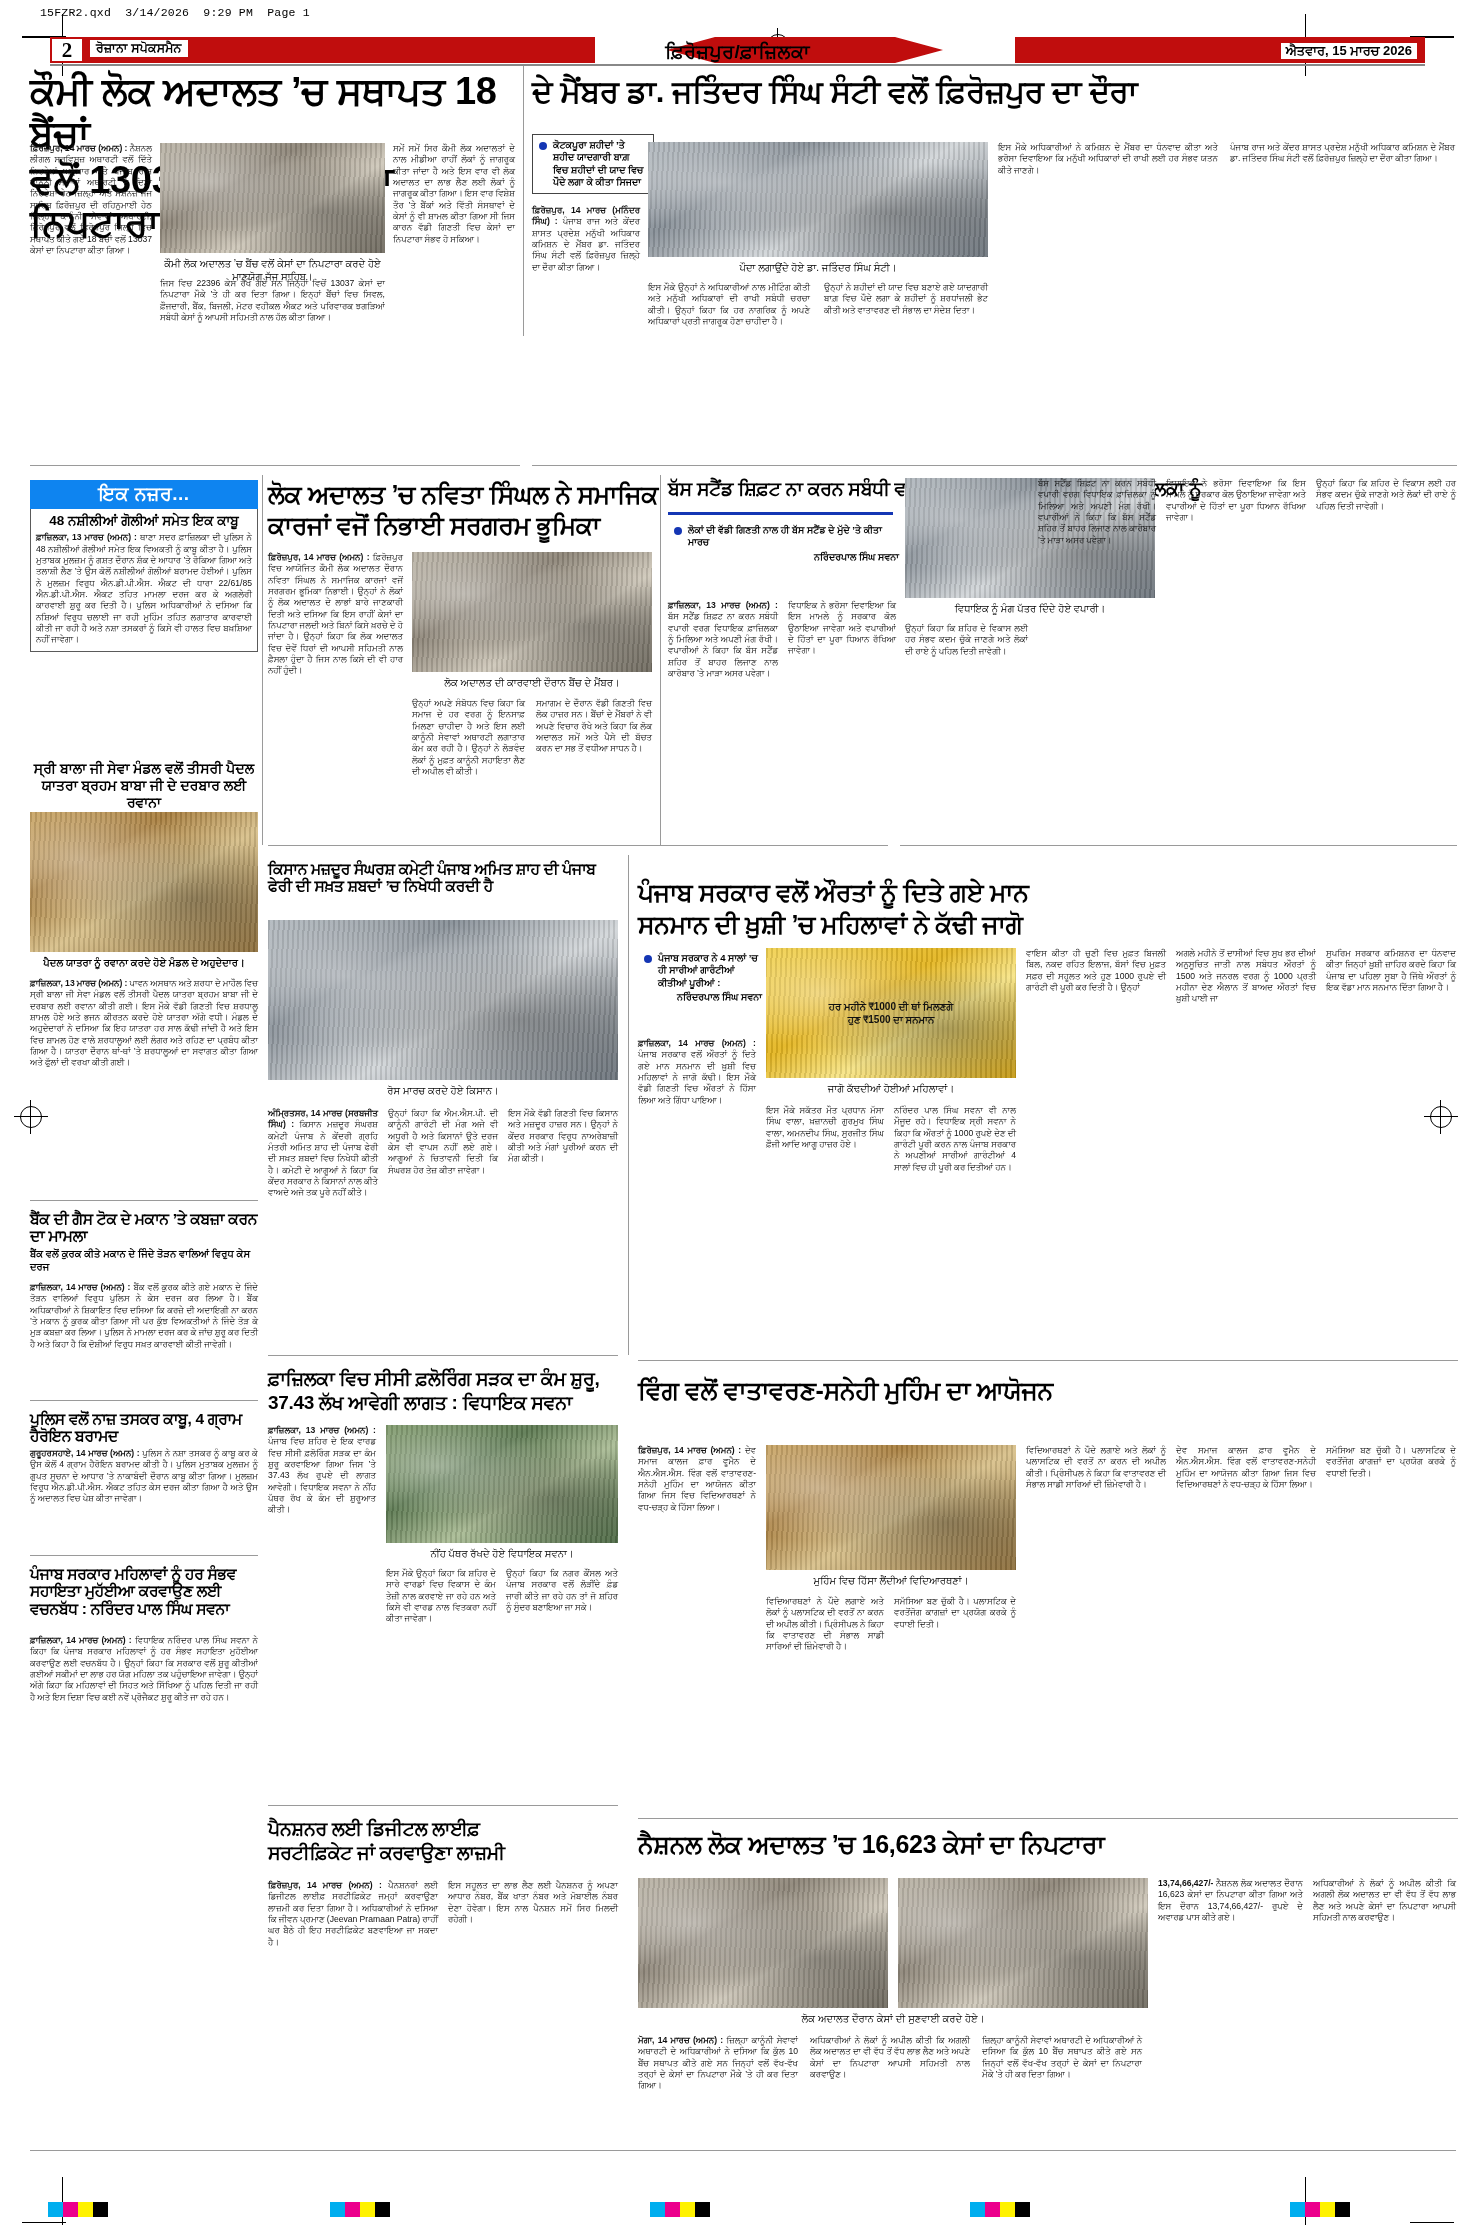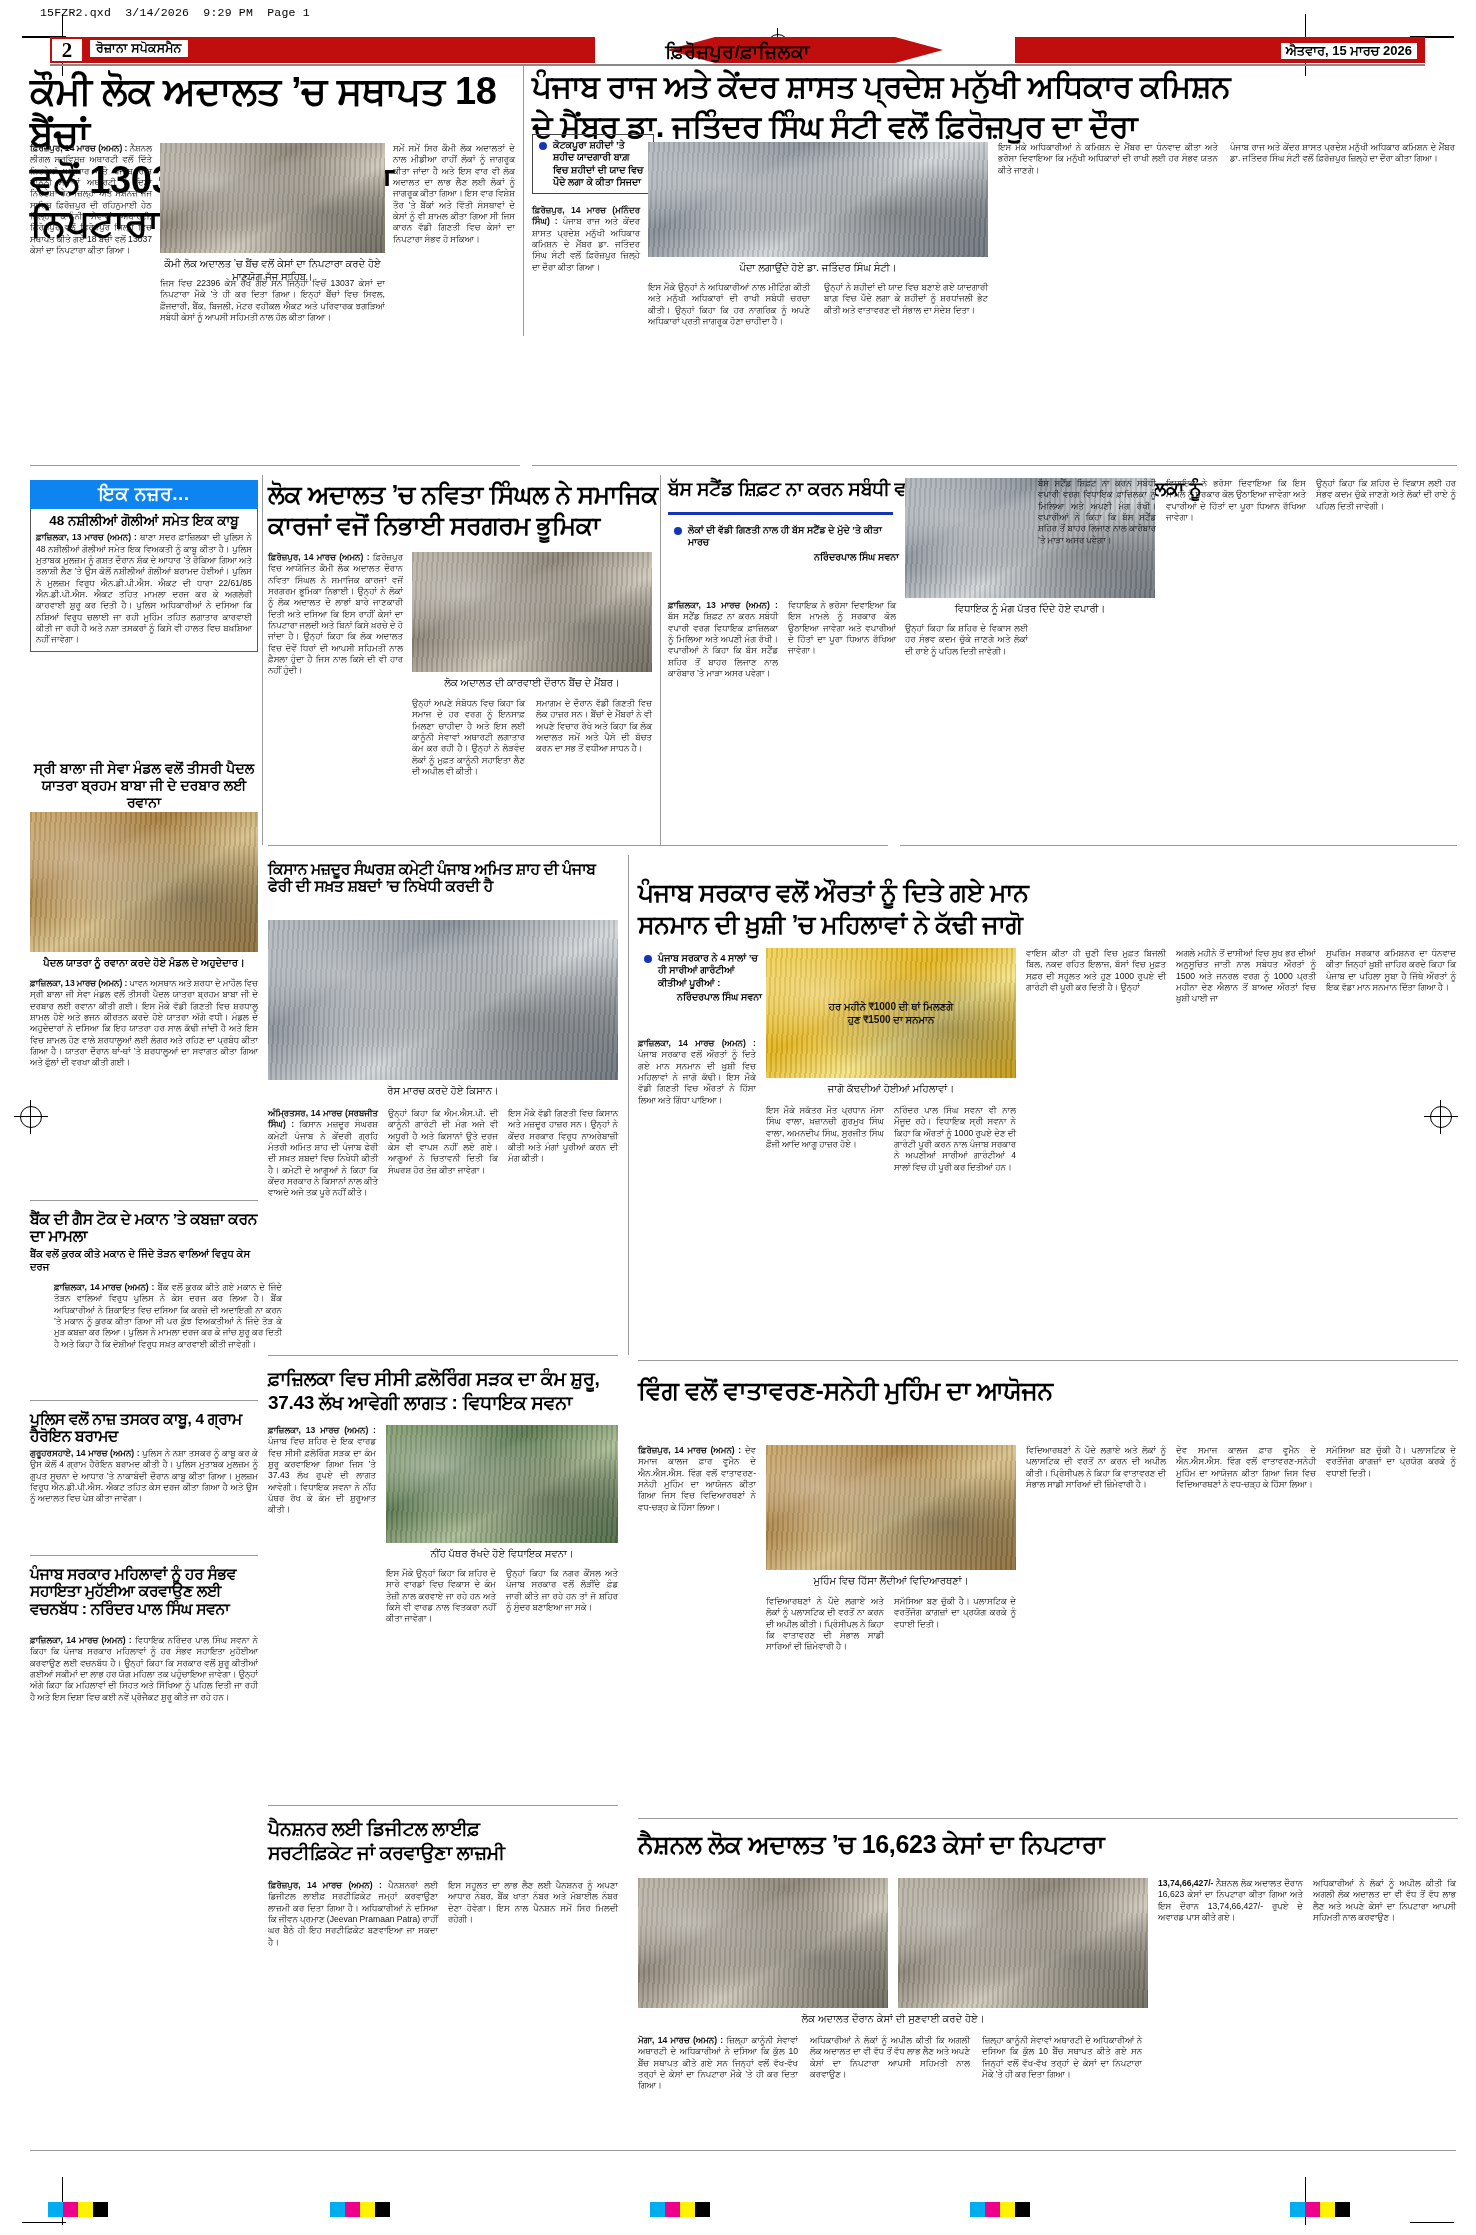--- a/index.html
+++ b/index.html
@@ -228,21 +228,20 @@
 <div style="position:absolute;left:30px;top:143px;width:122px;" class="body-col">
   <span class="dateline">ਫ਼ਿਰੋਜ਼ਪੁਰ, 14 ਮਾਰਚ (ਅਮਨ) :</span>
   <span>ਨੈਸ਼ਨਲ ਲੀਗਲ ਸਰਵਿਸਜ਼ ਅਥਾਰਟੀ ਵਲੋਂ ਦਿੱਤੇ ਨਿਰਦੇਸ਼ਾਂ ਅਨੁਸਾਰ ਅਤੇ ਪੰਜਾਬ ਰਾਜ ਕਾਨੂੰਨੀ ਸੇਵਾਵਾਂ ਅਥਾਰਟੀ ਦੇ ਦਿਸ਼ਾ ਨਿਰਦੇਸ਼ਾਂ ਹੇਠ ਜ਼ਿਲ੍ਹਾ ਅਤੇ ਸੈਸ਼ਨਜ਼ ਜੱਜ ਸਾਹਿਬ ਫ਼ਿਰੋਜ਼ਪੁਰ ਦੀ ਰਹਿਨੁਮਾਈ ਹੇਠ ਜ਼ਿਲ੍ਹਾ ਕਾਨੂੰਨੀ ਸੇਵਾਵਾਂ ਅਥਾਰਟੀ, ਫ਼ਿਰੋਜ਼ਪੁਰ ਵਲੋਂ ਫ਼ਿਰੋਜ਼ਪੁਰ ਜ਼ਿਲ੍ਹੇ ਵਿਚ ਸਥਾਪਤ ਕੀਤੇ ਗਏ 18 ਬੈਂਚਾਂ ਵਲੋਂ 13037 ਕੇਸਾਂ ਦਾ ਨਿਪਟਾਰਾ ਕੀਤਾ ਗਿਆ।</span>
 </div>
 <div class="photo indoor" style="position:absolute;left:160px;top:143px;width:225px;height:110px;"></div>
 <div class="cap" style="position:absolute;left:160px;top:256px;width:225px;">ਕੌਮੀ ਲੋਕ ਅਦਾਲਤ ’ਚ ਬੈਂਚ ਵਲੋਂ ਕੇਸਾਂ ਦਾ ਨਿਪਟਾਰਾ ਕਰਦੇ ਹੋਏ ਮਾਣਯੋਗ ਜੱਜ ਸਾਹਿਬ।</div>
 <div style="position:absolute;left:160px;top:278px;width:225px;" class="body-col">ਜਿਸ ਵਿਚ 22396 ਕੇਸ ਰੱਖੇ ਗਏ ਸਨ ਜਿਨ੍ਹਾਂ ਵਿਚੋਂ 13037 ਕੇਸਾਂ ਦਾ ਨਿਪਟਾਰਾ ਮੌਕੇ ’ਤੇ ਹੀ ਕਰ ਦਿਤਾ ਗਿਆ। ਇਨ੍ਹਾਂ ਬੈਂਚਾਂ ਵਿਚ ਸਿਵਲ, ਫ਼ੌਜਦਾਰੀ, ਬੈਂਕ, ਬਿਜਲੀ, ਮੋਟਰ ਵਹੀਕਲ ਐਕਟ ਅਤੇ ਪਰਿਵਾਰਕ ਝਗੜਿਆਂ ਸਬੰਧੀ ਕੇਸਾਂ ਨੂੰ ਆਪਸੀ ਸਹਿਮਤੀ ਨਾਲ ਹੱਲ ਕੀਤਾ ਗਿਆ।</div>
 <div style="position:absolute;left:393px;top:143px;width:122px;" class="body-col">ਸਮੇਂ ਸਮੇਂ ਸਿਰ ਕੌਮੀ ਲੋਕ ਅਦਾਲਤਾਂ ਦੇ ਨਾਲ ਮੀਡੀਆ ਰਾਹੀਂ ਲੋਕਾਂ ਨੂੰ ਜਾਗਰੂਕ ਕੀਤਾ ਜਾਂਦਾ ਹੈ ਅਤੇ ਇਸ ਵਾਰ ਵੀ ਲੋਕ ਅਦਾਲਤ ਦਾ ਲਾਭ ਲੈਣ ਲਈ ਲੋਕਾਂ ਨੂੰ ਜਾਗਰੂਕ ਕੀਤਾ ਗਿਆ। ਇਸ ਵਾਰ ਵਿਸ਼ੇਸ਼ ਤੌਰ ’ਤੇ ਬੈਂਕਾਂ ਅਤੇ ਵਿੱਤੀ ਸੰਸਥਾਵਾਂ ਦੇ ਕੇਸਾਂ ਨੂੰ ਵੀ ਸ਼ਾਮਲ ਕੀਤਾ ਗਿਆ ਸੀ ਜਿਸ ਕਾਰਨ ਵੱਡੀ ਗਿਣਤੀ ਵਿਚ ਕੇਸਾਂ ਦਾ ਨਿਪਟਾਰਾ ਸੰਭਵ ਹੋ ਸਕਿਆ।</div>
 
 <div style="position:absolute;left:532px;top:70px;width:925px;">
-  <div class="hl hl-lg">ਪੰਜਾਬ ਰਾਜ ਅਤੇ ਕੇਂਦਰ ਸ਼ਾਸਤ ਪ੍ਰਦੇਸ਼ ਮਨੁੱਖੀ ਅਧਿਕਾਰ ਕਮਿਸ਼ਨ</div>
   <div class="hl hl-lg" style="margin-top:5px;">ਦੇ ਮੈਂਬਰ ਡਾ. ਜਤਿੰਦਰ ਸਿੰਘ ਸੰਟੀ ਵਲੋਂ ਫ਼ਿਰੋਜ਼ਪੁਰ ਦਾ ਦੌਰਾ</div>
 </div>
 
 <div class="callout" style="position:absolute;left:532px;top:134px;width:108px;">
   <span class="bullet"></span>
   <div class="ctext">ਕੋਟਕਪੂਰਾ ਸ਼ਹੀਦਾਂ ’ਤੇ ਸ਼ਹੀਦ ਯਾਦਗਾਰੀ ਬਾਗ਼ ਵਿਚ ਸ਼ਹੀਦਾਂ ਦੀ ਯਾਦ ਵਿਚ ਪੌਦੇ ਲਗਾ ਕੇ ਕੀਤਾ ਸਿਜਦਾ</div>
 </div>
 <div style="position:absolute;left:532px;top:205px;width:108px;" class="body-col">
   <span class="dateline">ਫ਼ਿਰੋਜ਼ਪੁਰ, 14 ਮਾਰਚ (ਮਨਿੰਦਰ ਸਿੰਘ) :</span>
   <span>ਪੰਜਾਬ ਰਾਜ ਅਤੇ ਕੇਂਦਰ ਸ਼ਾਸਤ ਪ੍ਰਦੇਸ਼ ਮਨੁੱਖੀ ਅਧਿਕਾਰ ਕਮਿਸ਼ਨ ਦੇ ਮੈਂਬਰ ਡਾ. ਜਤਿੰਦਰ ਸਿੰਘ ਸੰਟੀ ਵਲੋਂ ਫ਼ਿਰੋਜ਼ਪੁਰ ਜ਼ਿਲ੍ਹੇ ਦਾ ਦੌਰਾ ਕੀਤਾ ਗਿਆ।</span>
@@ -355,21 +354,21 @@
 
 <div style="position:absolute;left:766px;top:1105px;width:118px;" class="body-col">ਇਸ ਮੌਕੇ ਸਕੱਤਰ ਮੌਤ ਪ੍ਰਧਾਨ ਮੱਸਾ ਸਿੰਘ ਵਾਲਾ, ਖ਼ਜ਼ਾਨਚੀ ਗੁਰਮੁਖ ਸਿੰਘ ਵਾਲਾ, ਅਮਨਦੀਪ ਸਿੰਘ, ਸੁਰਜੀਤ ਸਿੰਘ ਫ਼ੌਜੀ ਆਦਿ ਆਗੂ ਹਾਜ਼ਰ ਹੋਏ।</div>
 <div style="position:absolute;left:894px;top:1105px;width:122px;" class="body-col">ਨਰਿੰਦਰ ਪਾਲ ਸਿੰਘ ਸਵਨਾ ਵੀ ਨਾਲ ਮੌਜੂਦ ਰਹੇ। ਵਿਧਾਇਕ ਸ੍ਰੀ ਸਵਨਾ ਨੇ ਕਿਹਾ ਕਿ ਔਰਤਾਂ ਨੂੰ 1000 ਰੁਪਏ ਦੇਣ ਦੀ ਗਾਰੰਟੀ ਪੂਰੀ ਕਰਨ ਨਾਲ ਪੰਜਾਬ ਸਰਕਾਰ ਨੇ ਅਪਣੀਆਂ ਸਾਰੀਆਂ ਗਾਰੰਟੀਆਂ 4 ਸਾਲਾਂ ਵਿਚ ਹੀ ਪੂਰੀ ਕਰ ਦਿਤੀਆਂ ਹਨ।</div>
 <div style="position:absolute;left:1026px;top:948px;width:140px;" class="body-col">ਵਾਇਸ ਕੀਤਾ ਹੀ ਚੁਣੀ ਵਿਚ ਮੁਫ਼ਤ ਬਿਜਲੀ ਬਿਲ, ਨਕਦ ਰਹਿਤ ਇਲਾਜ, ਬੱਸਾਂ ਵਿਚ ਮੁਫ਼ਤ ਸਫ਼ਰ ਦੀ ਸਹੂਲਤ ਅਤੇ ਹੁਣ 1000 ਰੁਪਏ ਦੀ ਗਾਰੰਟੀ ਵੀ ਪੂਰੀ ਕਰ ਦਿਤੀ ਹੈ। ਉਨ੍ਹਾਂ</div>
 <div style="position:absolute;left:1176px;top:948px;width:140px;" class="body-col">ਅਗਲੇ ਮਹੀਨੇ ਤੋਂ ਦਾਸੀਆਂ ਵਿਚ ਸੁਖ ਭਰ ਦੀਆਂ ਅਨੁਸੂਚਿਤ ਜਾਤੀ ਨਾਲ ਸਬੰਧਤ ਔਰਤਾਂ ਨੂੰ 1500 ਅਤੇ ਜਨਰਲ ਵਰਗ ਨੂੰ 1000 ਪ੍ਰਤੀ ਮਹੀਨਾ ਦੇਣ ਐਲਾਨ ਤੋਂ ਬਾਅਦ ਔਰਤਾਂ ਵਿਚ ਖ਼ੁਸ਼ੀ ਪਾਈ ਜਾ</div>
 <div style="position:absolute;left:1326px;top:948px;width:130px;" class="body-col">ਸੁਪਰਿਮ ਸਰਕਾਰ ਕਮਿਸ਼ਨਰ ਦਾ ਧੰਨਵਾਦ ਕੀਤਾ ਜਿਨ੍ਹਾਂ ਖ਼ੁਸ਼ੀ ਜ਼ਾਹਿਰ ਕਰਦੇ ਕਿਹਾ ਕਿ ਪੰਜਾਬ ਦਾ ਪਹਿਲਾ ਸੂਬਾ ਹੈ ਜਿੱਥੇ ਔਰਤਾਂ ਨੂੰ ਇਕ ਵੱਡਾ ਮਾਨ ਸਨਮਾਨ ਦਿੱਤਾ ਗਿਆ ਹੈ।</div>
 
 <div class="hrule" style="left:30px;top:1200px;width:228px;"></div>
 <div style="position:absolute;left:30px;top:1210px;width:228px;" class="hl hl-xs">ਬੈਂਕ ਦੀ ਗੈਸ ਟੋਕ ਦੇ ਮਕਾਨ ’ਤੇ ਕਬਜ਼ਾ ਕਰਨ ਦਾ ਮਾਮਲਾ</div>
 <div style="position:absolute;left:30px;top:1248px;width:228px;font-size:10px;font-weight:bold;line-height:1.25;">ਬੈਂਕ ਵਲੋਂ ਕੁਰਕ ਕੀਤੇ ਮਕਾਨ ਦੇ ਜਿੰਦੇ ਤੋੜਨ ਵਾਲਿਆਂ ਵਿਰੁਧ ਕੇਸ ਦਰਜ</div>
-<div style="position:absolute;left:30px;top:1282px;width:228px;margin-left:24px;" class="body-col">
+<div style="position:absolute;left:30px;top:1282px;width:228px;" class="body-col">
   <span class="dateline">ਫ਼ਾਜ਼ਿਲਕਾ, 14 ਮਾਰਚ (ਅਮਨ) :</span>
   <span>ਬੈਂਕ ਵਲੋਂ ਕੁਰਕ ਕੀਤੇ ਗਏ ਮਕਾਨ ਦੇ ਜਿੰਦੇ ਤੋੜਨ ਵਾਲਿਆਂ ਵਿਰੁਧ ਪੁਲਿਸ ਨੇ ਕੇਸ ਦਰਜ ਕਰ ਲਿਆ ਹੈ। ਬੈਂਕ ਅਧਿਕਾਰੀਆਂ ਨੇ ਸ਼ਿਕਾਇਤ ਵਿਚ ਦਸਿਆ ਕਿ ਕਰਜ਼ੇ ਦੀ ਅਦਾਇਗੀ ਨਾ ਕਰਨ ’ਤੇ ਮਕਾਨ ਨੂੰ ਕੁਰਕ ਕੀਤਾ ਗਿਆ ਸੀ ਪਰ ਕੁੱਝ ਵਿਅਕਤੀਆਂ ਨੇ ਜਿੰਦੇ ਤੋੜ ਕੇ ਮੁੜ ਕਬਜ਼ਾ ਕਰ ਲਿਆ। ਪੁਲਿਸ ਨੇ ਮਾਮਲਾ ਦਰਜ ਕਰ ਕੇ ਜਾਂਚ ਸ਼ੁਰੂ ਕਰ ਦਿਤੀ ਹੈ ਅਤੇ ਕਿਹਾ ਹੈ ਕਿ ਦੋਸ਼ੀਆਂ ਵਿਰੁਧ ਸਖ਼ਤ ਕਾਰਵਾਈ ਕੀਤੀ ਜਾਵੇਗੀ।</span>
 </div>
 
 <div class="hrule" style="left:30px;top:1400px;width:228px;"></div>
 <div style="position:absolute;left:30px;top:1410px;width:228px;" class="hl hl-xs">ਪੁਲਿਸ ਵਲੋਂ ਨਾਜ਼ ਤਸਕਰ ਕਾਬੂ, 4 ਗ੍ਰਾਮ ਹੈਰੋਇਨ ਬਰਾਮਦ</div>
 <div style="position:absolute;left:30px;top:1448px;width:228px;" class="body-col">
   <span class="dateline">ਗੁਰੂਹਰਸਹਾਏ, 14 ਮਾਰਚ (ਅਮਨ) :</span>
   <span>ਪੁਲਿਸ ਨੇ ਨਸ਼ਾ ਤਸਕਰ ਨੂੰ ਕਾਬੂ ਕਰ ਕੇ ਉਸ ਕੋਲੋਂ 4 ਗ੍ਰਾਮ ਹੈਰੋਇਨ ਬਰਾਮਦ ਕੀਤੀ ਹੈ। ਪੁਲਿਸ ਮੁਤਾਬਕ ਮੁਲਜ਼ਮ ਨੂੰ ਗੁਪਤ ਸੂਚਨਾ ਦੇ ਆਧਾਰ ’ਤੇ ਨਾਕਾਬੰਦੀ ਦੌਰਾਨ ਕਾਬੂ ਕੀਤਾ ਗਿਆ। ਮੁਲਜ਼ਮ ਵਿਰੁਧ ਐਨ.ਡੀ.ਪੀ.ਐਸ. ਐਕਟ ਤਹਿਤ ਕੇਸ ਦਰਜ ਕੀਤਾ ਗਿਆ ਹੈ ਅਤੇ ਉਸ ਨੂੰ ਅਦਾਲਤ ਵਿਚ ਪੇਸ਼ ਕੀਤਾ ਜਾਵੇਗਾ।</span>
 </div>

